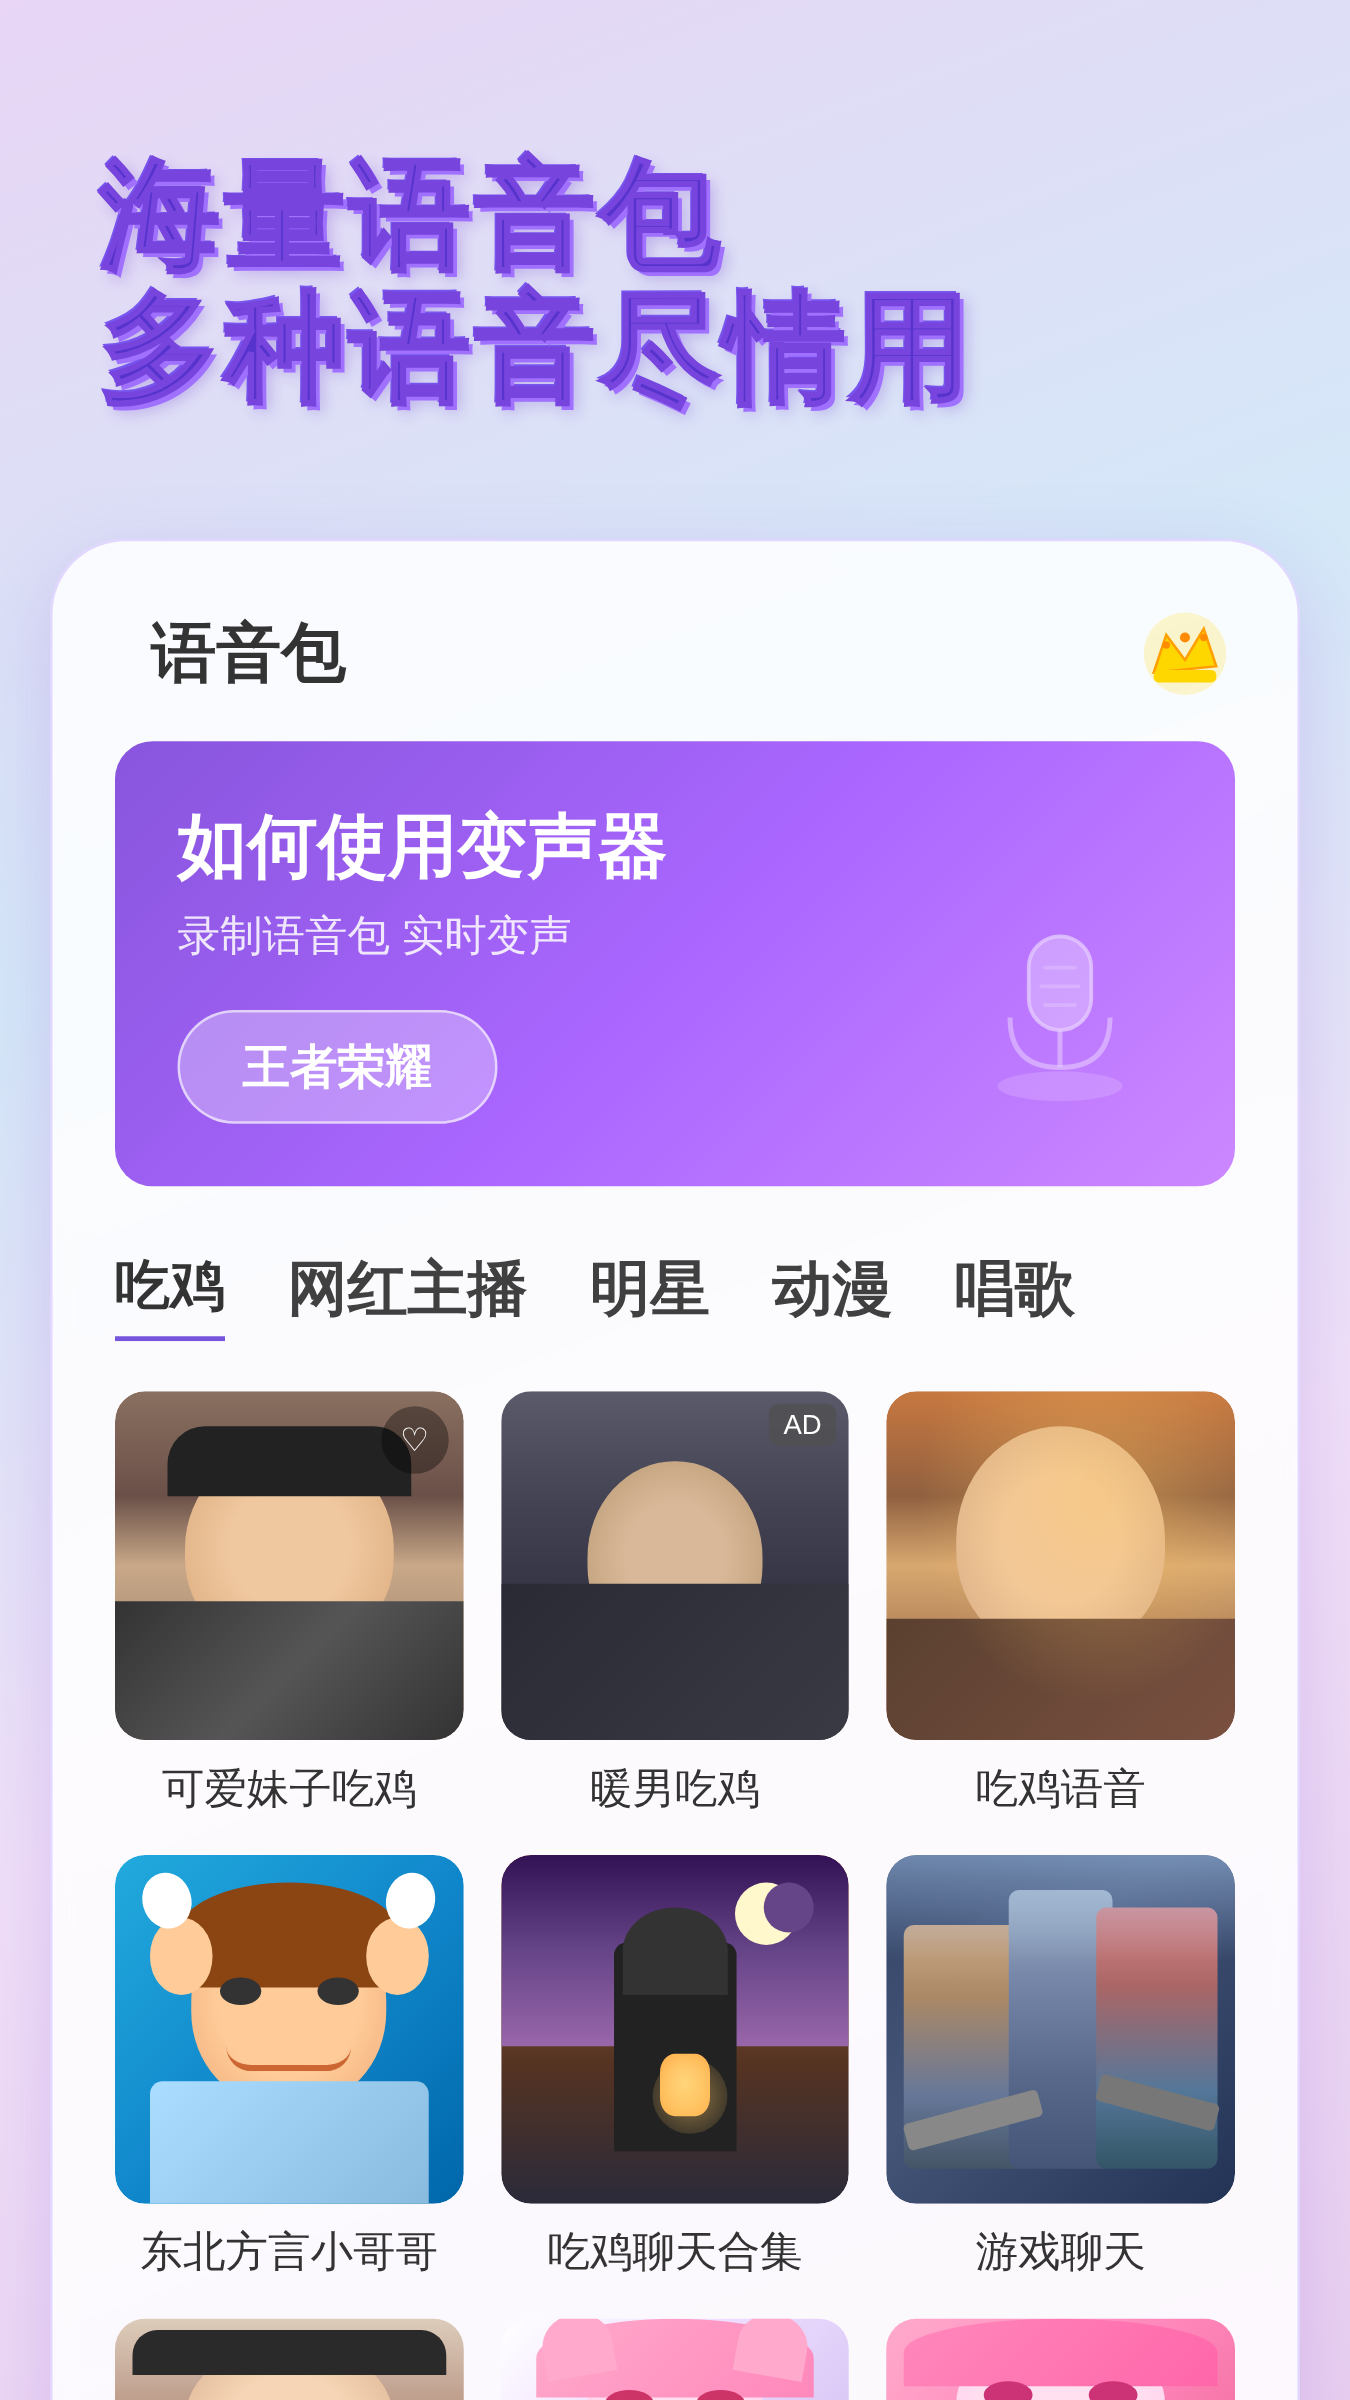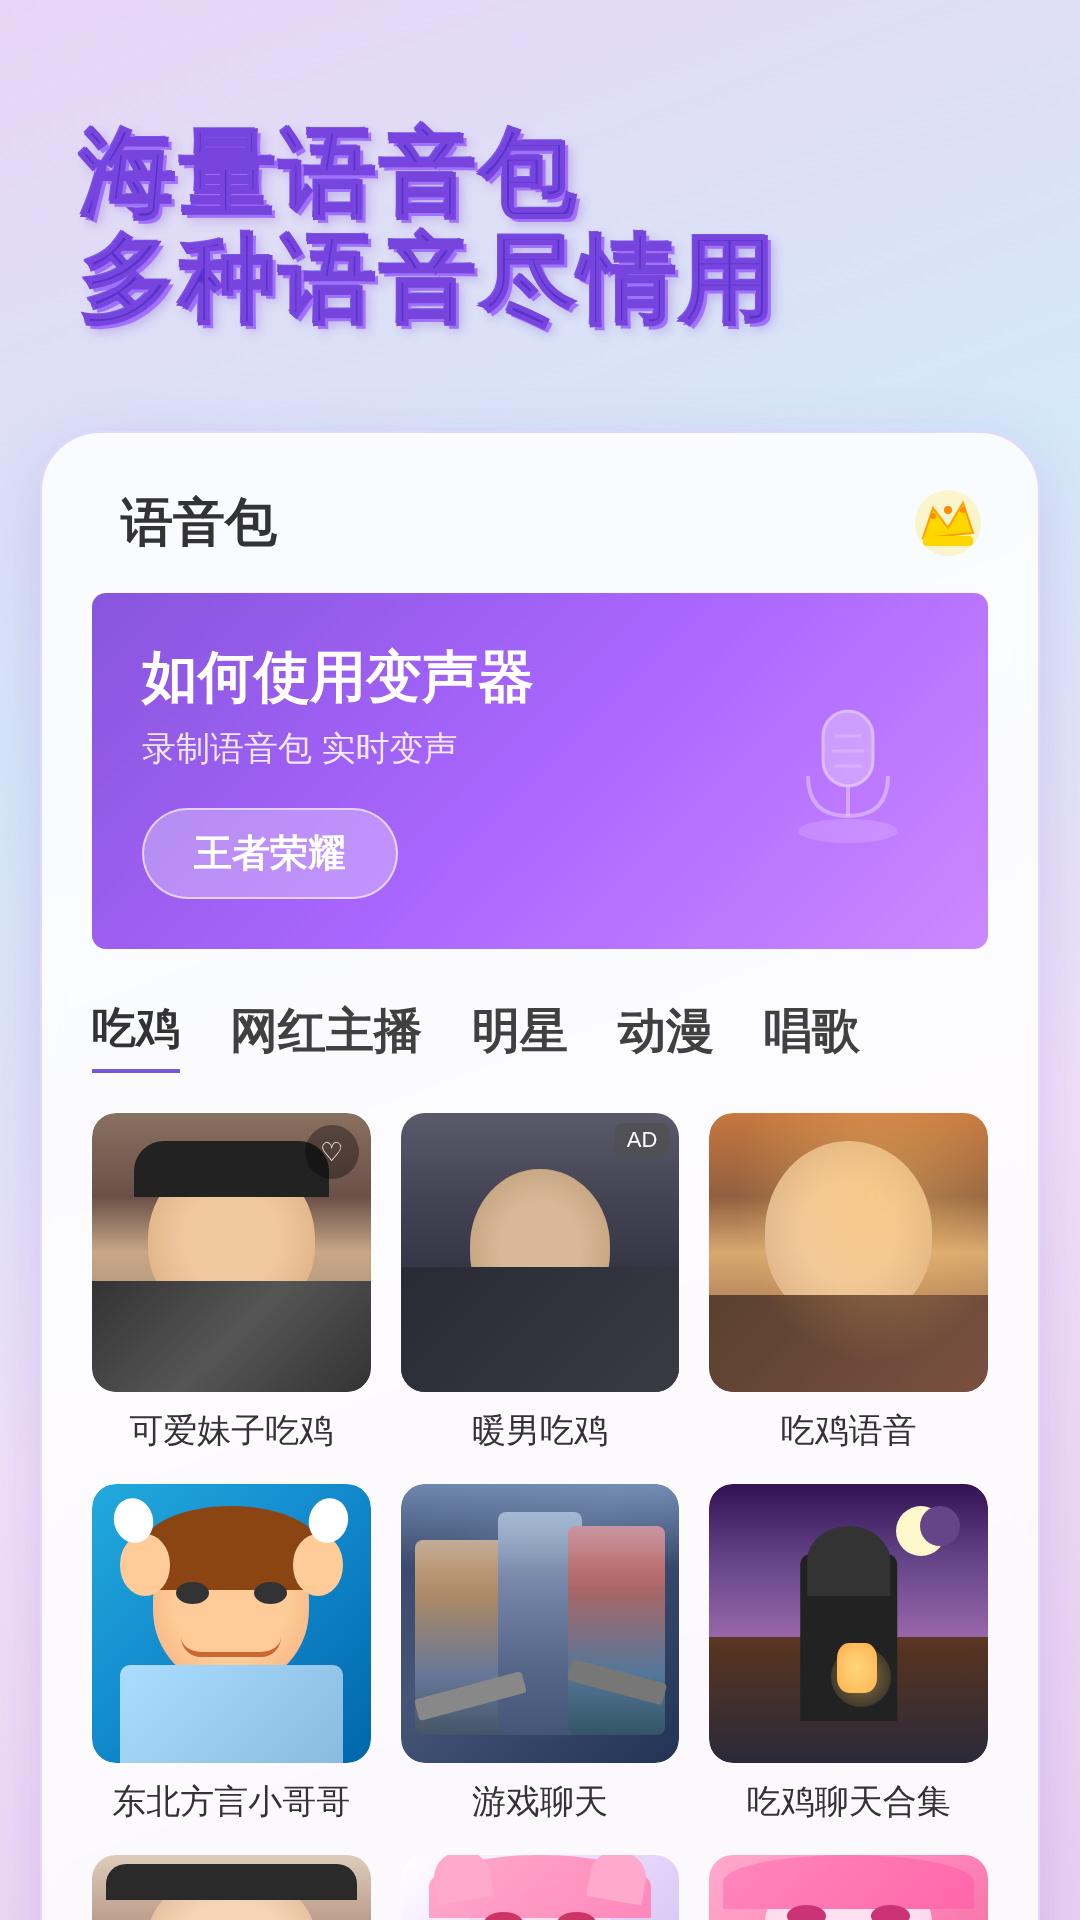--- a/index.html
+++ b/index.html
@@ -71,25 +71,25 @@
       width: 80px;
       height: 80px;
       display: flex;
       align-items: center;
       justify-content: center;
       font-size: 64px;
     }
 
     .banner-section {
       background: linear-gradient(135deg, #8855dd 0%, #aa66ff 50%, #cc88ff 100%);
-      border-radius: 14px;
+      border-radius: 30px;
       padding: 50px 50px;
       display: flex;
       justify-content: space-between;
-      align-items: center;
+      align-items: flex-end;
       margin-bottom: 50px;
       position: relative;
       overflow: hidden;
     }
 
     .banner-content {
       flex: 1;
     }
 
     .banner-title {
@@ -326,57 +326,57 @@
 
           <div style="position:absolute;top:5%;left:8%;width:14%;height:16%;background:white;border-radius:50%;transform:rotate(-15deg);"></div>
           <div style="position:absolute;top:5%;right:8%;width:14%;height:16%;background:white;border-radius:50%;transform:rotate(15deg);"></div>
         </div>
       </div>
       <div class="grid-label">东北方言小哥哥</div>
     </div>
 
     <div class="grid-item">
       <div class="grid-thumb" style="position:relative;">
+        <div style="width:100%;height:100%;background:linear-gradient(180deg,#cc8844 0%,#7a5533 30%,#553322 60%,#2a2a3a 100%);border-radius:24px;overflow:hidden;position:relative;">
+
+          <div style="position:absolute;top:0;left:0;right:0;height:55%;background:linear-gradient(180deg,#331155 0%,#664488 50%,#9966aa 100%);"></div>
+
+          <div style="position:absolute;top:8%;right:15%;width:50px;height:50px;background:#fff8cc;border-radius:50%;"></div>
+          <div style="position:absolute;top:8%;right:10%;width:40px;height:40px;background:#664488;border-radius:50%;"></div>
+
+          <div style="position:absolute;bottom:15%;left:50%;transform:translateX(-50%);width:35%;height:60%;background:#222;border-radius:10px 10px 0 0;"></div>
+
+          <div style="position:absolute;bottom:60%;left:50%;transform:translateX(-50%);width:30%;height:25%;background:#333;border-radius:50% 50% 0 0;"></div>
+
+          <div style="position:absolute;bottom:25%;left:50%;transform:translateX(-30%);width:40px;height:50px;background:radial-gradient(ellipse,#ffdd88,#ffaa44);border-radius:30%;"></div>
+          <div style="position:absolute;bottom:20%;left:50%;transform:translateX(-30%);width:60px;height:60px;background:radial-gradient(ellipse,rgba(255,200,100,0.5),transparent);border-radius:50%;"></div>
+        </div>
+      </div>
+      <div class="grid-label">吃鸡聊天合集</div>
+    </div>
+
+    <div class="grid-item">
+      <div class="grid-thumb" style="position:relative;">
         <div style="width:100%;height:100%;background:linear-gradient(135deg,#334466 0%,#445577 40%,#223355 100%);border-radius:24px;overflow:hidden;position:relative;">
 
           <div style="position:absolute;inset:0;background:radial-gradient(ellipse at 50% 50%,rgba(100,150,200,0.3),transparent 60%);"></div>
 
           <div style="position:absolute;bottom:10%;left:5%;width:35%;height:70%;background:linear-gradient(180deg,#ccaa88 0%,#aa8866 30%,#667799 70%,#445566 100%);border-radius:8px;"></div>
 
           <div style="position:absolute;bottom:10%;left:35%;width:30%;height:80%;background:linear-gradient(180deg,#aabbcc 0%,#7788aa 30%,#556688 70%,#445577 100%);border-radius:8px;"></div>
 
           <div style="position:absolute;bottom:10%;right:5%;width:35%;height:75%;background:linear-gradient(180deg,#dd8888 0%,#aa6666 30%,#557799 70%,#335566 100%);border-radius:8px;"></div>
 
           <div style="position:absolute;bottom:20%;left:5%;width:40%;height:8%;background:#888;border-radius:4px;transform:rotate(-15deg);"></div>
           <div style="position:absolute;bottom:25%;right:5%;width:35%;height:8%;background:#777;border-radius:4px;transform:rotate(15deg);"></div>
 
           <div style="position:absolute;top:0;right:0;left:0;height:30%;background:linear-gradient(180deg,rgba(150,180,220,0.6),transparent);"></div>
         </div>
       </div>
       <div class="grid-label">游戏聊天</div>
-    </div>
-
-    <div class="grid-item">
-      <div class="grid-thumb" style="position:relative;">
-        <div style="width:100%;height:100%;background:linear-gradient(180deg,#cc8844 0%,#7a5533 30%,#553322 60%,#2a2a3a 100%);border-radius:24px;overflow:hidden;position:relative;">
-
-          <div style="position:absolute;top:0;left:0;right:0;height:55%;background:linear-gradient(180deg,#331155 0%,#664488 50%,#9966aa 100%);"></div>
-
-          <div style="position:absolute;top:8%;right:15%;width:50px;height:50px;background:#fff8cc;border-radius:50%;"></div>
-          <div style="position:absolute;top:8%;right:10%;width:40px;height:40px;background:#664488;border-radius:50%;"></div>
-
-          <div style="position:absolute;bottom:15%;left:50%;transform:translateX(-50%);width:35%;height:60%;background:#222;border-radius:10px 10px 0 0;"></div>
-
-          <div style="position:absolute;bottom:60%;left:50%;transform:translateX(-50%);width:30%;height:25%;background:#333;border-radius:50% 50% 0 0;"></div>
-
-          <div style="position:absolute;bottom:25%;left:50%;transform:translateX(-30%);width:40px;height:50px;background:radial-gradient(ellipse,#ffdd88,#ffaa44);border-radius:30%;"></div>
-          <div style="position:absolute;bottom:20%;left:50%;transform:translateX(-30%);width:60px;height:60px;background:radial-gradient(ellipse,rgba(255,200,100,0.5),transparent);border-radius:50%;"></div>
-        </div>
-      </div>
-      <div class="grid-label">吃鸡聊天合集</div>
     </div>
 
   </div>
 
   <div class="partial-row">
 
     <div style="display:flex;flex-direction:column;align-items:center;gap:16px;">
       <div class="partial-thumb" style="background:linear-gradient(180deg,#ddccbb 0%,#bb9988 40%,#e8c8b0 70%,#c8a888 100%);position:relative;overflow:hidden;">
         <div style="position:absolute;top:10%;left:20%;width:60%;height:70%;background:radial-gradient(ellipse,#f5d5b5 40%,#d8b090 100%);border-radius:50% 50% 45% 45%;"></div>
 

